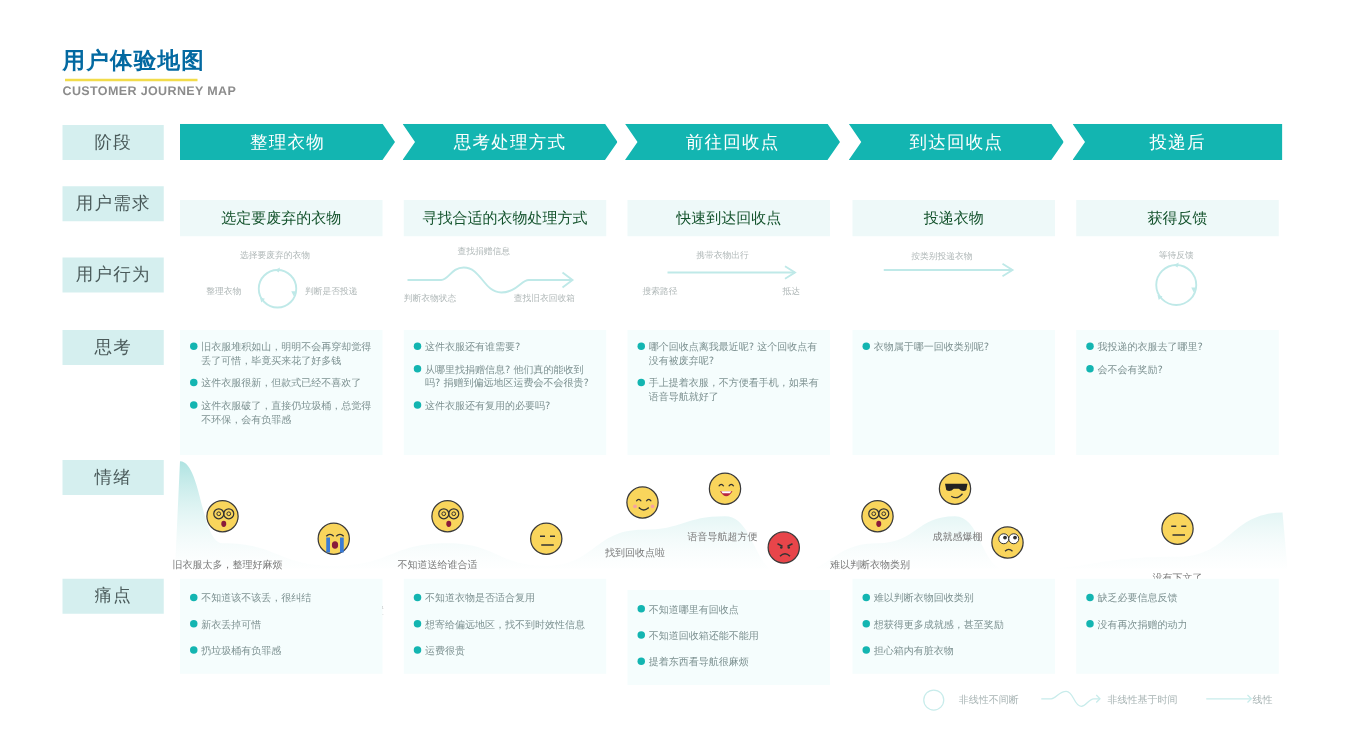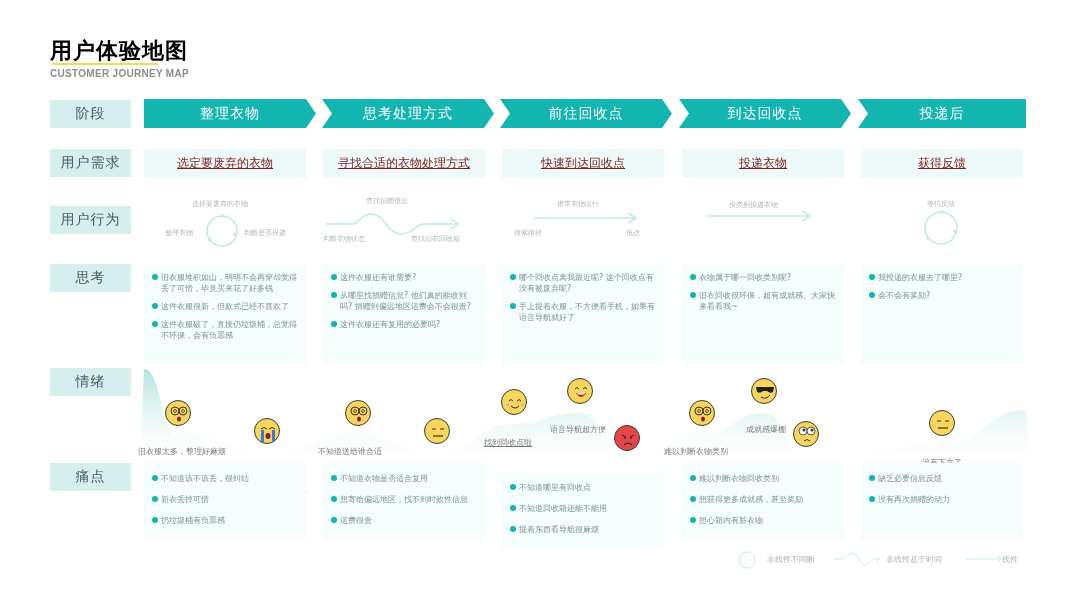--- a/index.html
+++ b/index.html
@@ -1,30 +1,30 @@
 <!DOCTYPE html>
 <html><head>
 <meta charset="utf-8">
 <style>
   * { margin: 0; padding: 0; box-sizing: border-box; }
   html, body { width: 1080px; height: 600px; background: #ffffff; overflow: hidden; }
   body { position: relative; font-family: "DejaVu Sans", "Liberation Sans", sans-serif; color: #7a8a8a; }
 
-  .title { position: absolute; left: 50px; top: 36px; font-size: 22px; font-weight: bold; color: #000000; letter-spacing: 1px; }
+  .title { position: absolute; left: 50px; top: 36px; font-size: 18px; font-weight: bold; color: #0369a1; letter-spacing: 1px; }
   .title-underline { position: absolute; left: 52px; top: 63px; width: 106px; height: 2px; background: #f2dc4a; }
   .subtitle { position: absolute; left: 50px; top: 68px; font-size: 10px; color: #8c8c8c; letter-spacing: 0.3px; font-family: "Liberation Sans", sans-serif; font-weight: bold; }
 
   .row-label { position: absolute; left: 50px; width: 81px; height: 28px; background: #d5efef; color: #4a5a5a; font-size: 14px; display: flex; align-items: center; justify-content: center; letter-spacing: 1px; }
 
   .stage { position: absolute; top: 99px; height: 29px; color: #ffffff; font-size: 14px; display: flex; align-items: center; justify-content: center; letter-spacing: 1px; background: #13b5b1; }
   .stage.first { clip-path: polygon(0 0, calc(100% - 10px) 0, 100% 50%, calc(100% - 10px) 100%, 0 100%); }
   .stage.mid { clip-path: polygon(0 0, calc(100% - 10px) 0, 100% 50%, calc(100% - 10px) 100%, 0 100%, 10px 50%); }
   .stage.last { clip-path: polygon(0 0, 100% 0, 100% 100%, 0 100%, 10px 50%); }
 
-  .need { position: absolute; top: 149px; height: 29px; background: #eef9f9; color: #7f1d1d; font-size: 12px; display: flex; align-items: center; justify-content: center; text-decoration: underline; }
+  .need { position: absolute; top: 160px; height: 29px; background: #eef9f9; color: #14532d; font-size: 12px; display: flex; align-items: center; justify-content: center; }
 
   .behavior { position: absolute; top: 188px; height: 70px; }
   .behavior svg { position: absolute; left: 0; top: 0; overflow: visible; }
   .blabel { position: absolute; font-size: 7px; color: #b0b8b8; white-space: nowrap; }
 
   .card { position: absolute; background: #f5fdfd; padding: 8px 8px 0 8px; }
   .card ul { list-style: none; }
   .card li { position: relative; padding-left: 9px; font-size: 8px; line-height: 11px; color: #7d9191; margin-bottom: 7px; }
   .card li::before { content: ""; position: absolute; left: 0; top: 2px; width: 6px; height: 6px; border-radius: 50%; background: #13b5b1; }
   .pain li { margin-bottom: 10px; }
@@ -139,21 +139,20 @@
 </div>
 <div class="card" style="left:502px;top:264px;width:162px;height:100px">
   <ul>
     <li>哪个回收点离我最近呢? 这个回收点有没有被废弃呢?</li>
     <li>手上提着衣服，不方便看手机，如果有语音导航就好了</li>
   </ul>
 </div>
 <div class="card" style="left:682px;top:264px;width:162px;height:100px">
   <ul>
     <li>衣物属于哪一回收类别呢?</li>
-    <li>旧衣回收很环保，超有成就感。大家快来看看我~</li>
   </ul>
 </div>
 <div class="card" style="left:861px;top:264px;width:162px;height:100px">
   <ul>
     <li>我投递的衣服去了哪里?</li>
     <li>会不会有奖励?</li>
   </ul>
 </div>
 
 <div class="emotion">
@@ -206,21 +205,21 @@
       <span class="elabel" style="left: 257px; top: 97.6px;">寄给偏远地区运费好贵</span>
       <div class="face" style="left: 361px; top: 23.8px; background: rgb(249, 213, 92);">
         <svg width="26" height="26" viewBox="0 0 26 26">
           <path d="M7 11 Q9 8 11 11" fill="none" stroke="#333" stroke-width="1"></path>
           <path d="M15 11 Q17 8 19 11" fill="none" stroke="#333" stroke-width="1"></path>
           <path d="M9 16 Q13 20 17 16" fill="none" stroke="#333" stroke-width="1"></path>
           <circle cx="6" cy="15" r="1.5" fill="#f5a3a3"></circle>
           <circle cx="20" cy="15" r="1.5" fill="#f5a3a3"></circle>
         </svg>
       </div>
-      <span class="elabel" style="left: 344px; top: 51.8px; text-decoration: underline;">找到回收点啦</span>
+      <span class="elabel" style="left: 344px; top: 51.8px;">找到回收点啦</span>
       <div class="face" style="left: 427px; top: 13px; background: rgb(249, 213, 92);">
         <svg width="26" height="26" viewBox="0 0 26 26">
           <path d="M7 10 Q9 7 11 10" fill="none" stroke="#333" stroke-width="1"></path>
           <path d="M15 10 Q17 7 19 10" fill="none" stroke="#333" stroke-width="1"></path>
           <path d="M8 14 L18 14 Q13 22 8 14 Z" fill="#b8253f"></path>
           <path d="M9 14 L17 14 L16 15.5 L10 15.5 Z" fill="#fff"></path>
         </svg>
       </div>
       <span class="elabel" style="left: 410px; top: 39px;">语音导航超方便</span>
       <div class="face" style="left: 474px; top: 59.8px; background: rgb(232, 69, 74);">

